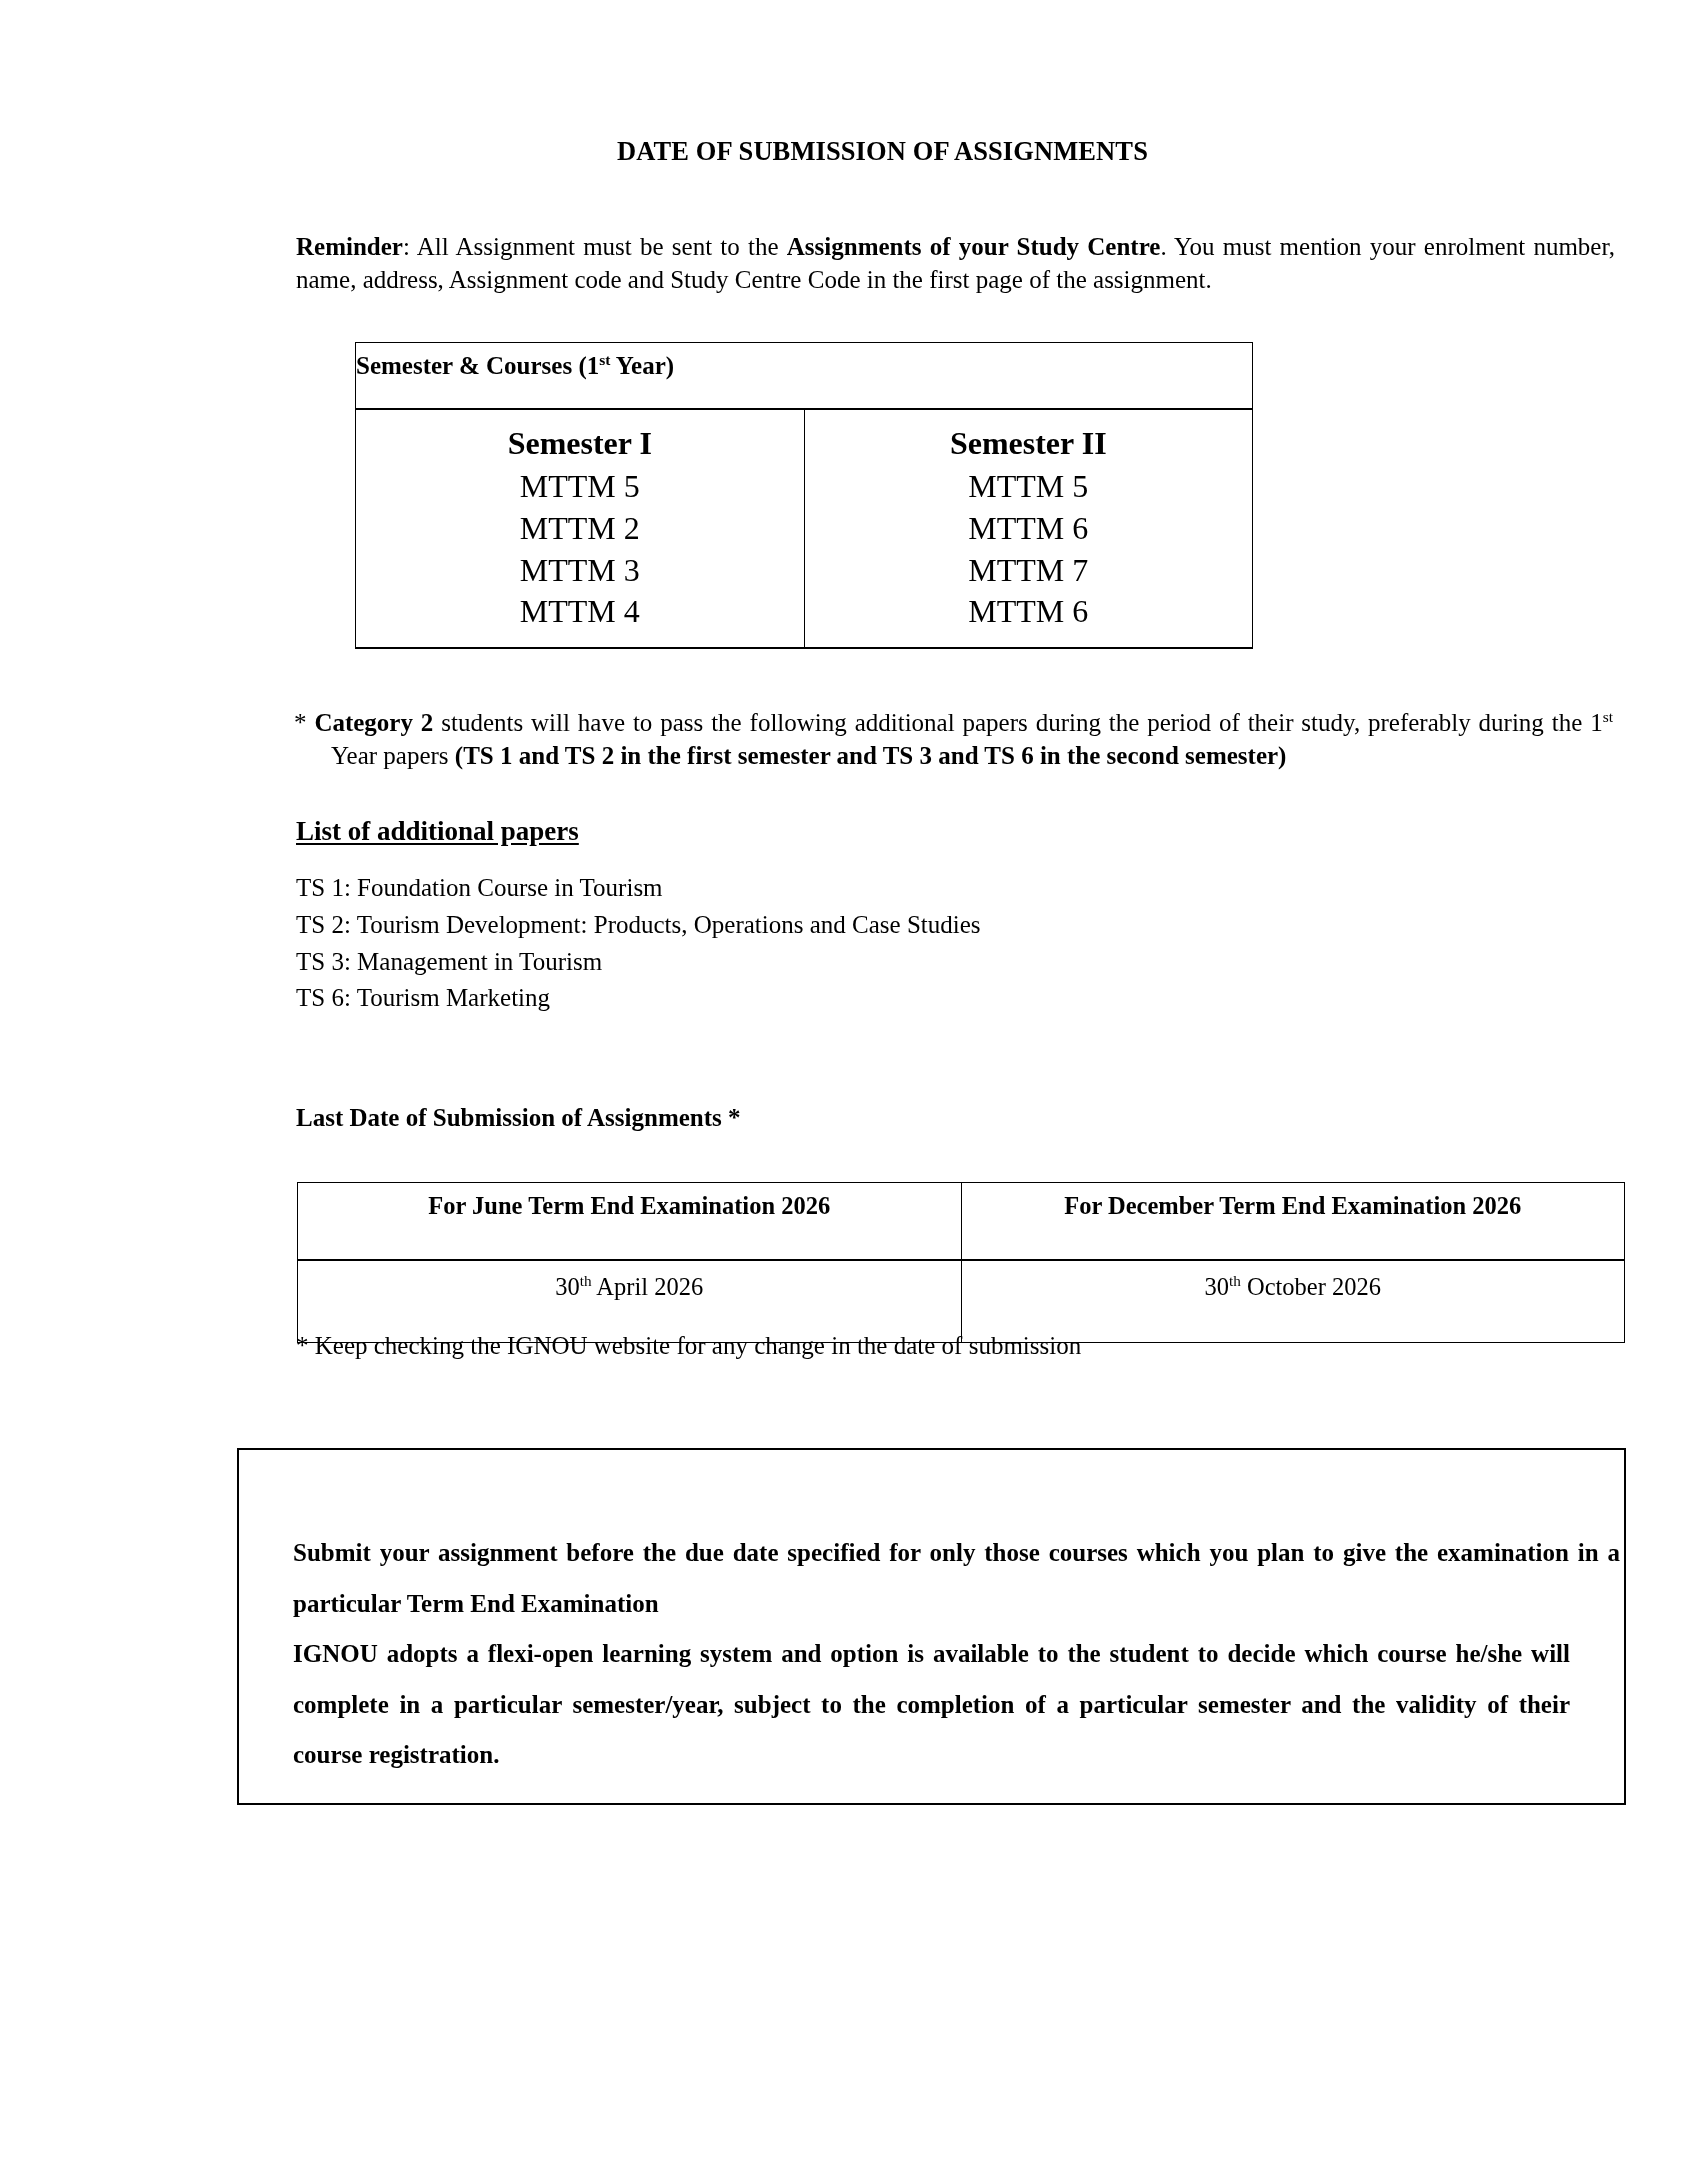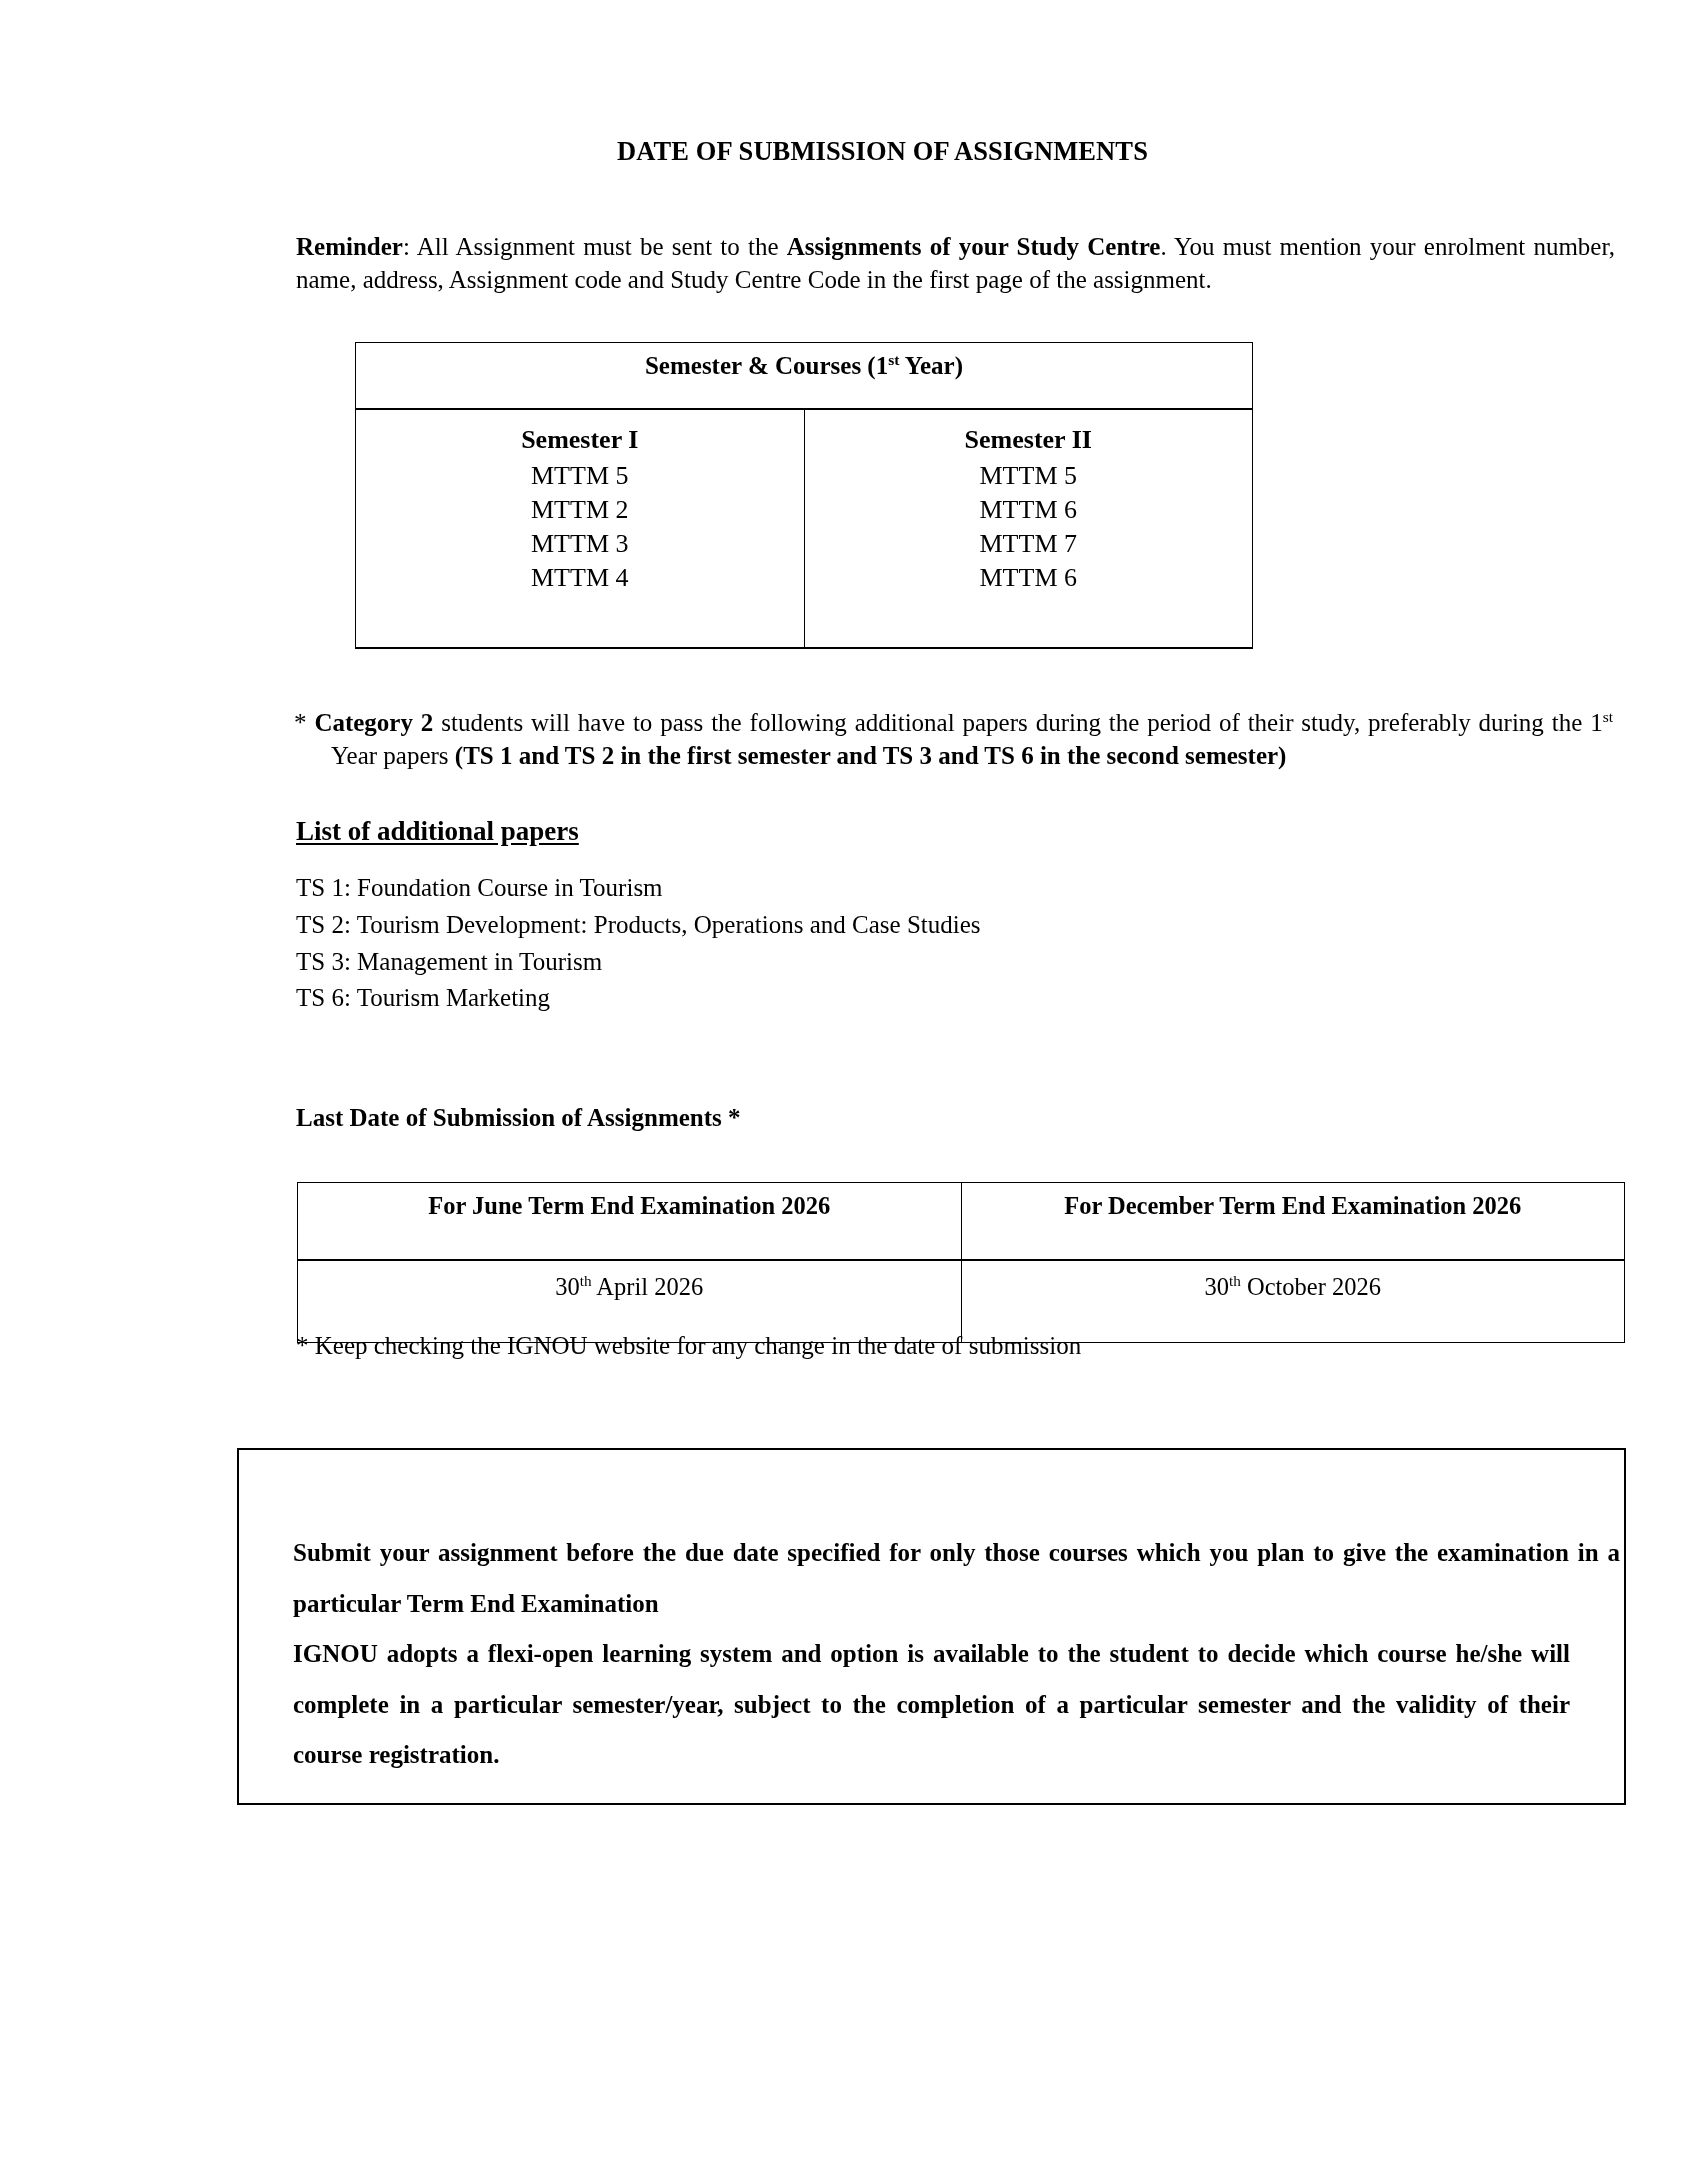--- a/index.html
+++ b/index.html
@@ -57,30 +57,29 @@
     border-collapse: collapse;
     table-layout: fixed;
   }
   .semester-table td {
     border: 1.3px solid #000;
     padding: 0;
     vertical-align: top;
   }
   .sem-head-cell {
     height: 56px;
-    text-align: center;
     font-size: 25px;
     font-weight: bold;
     padding-top: 9.3px !important;
     border-bottom-width: 2.6px !important;
   }
   .sem-body-cell {
     height: 222px;
     text-align: center;
-    font-size: 26px;
+    font-size: 32px;
     padding-top: 14.6px !important;
     border-bottom-width: 2.6px !important;
   }
   .sem-body-cell .sem-label {
     font-weight: bold;
     display: block;
     margin-bottom: 4.6px;
   }
   .sem-body-cell .course-line {
     display: block;

